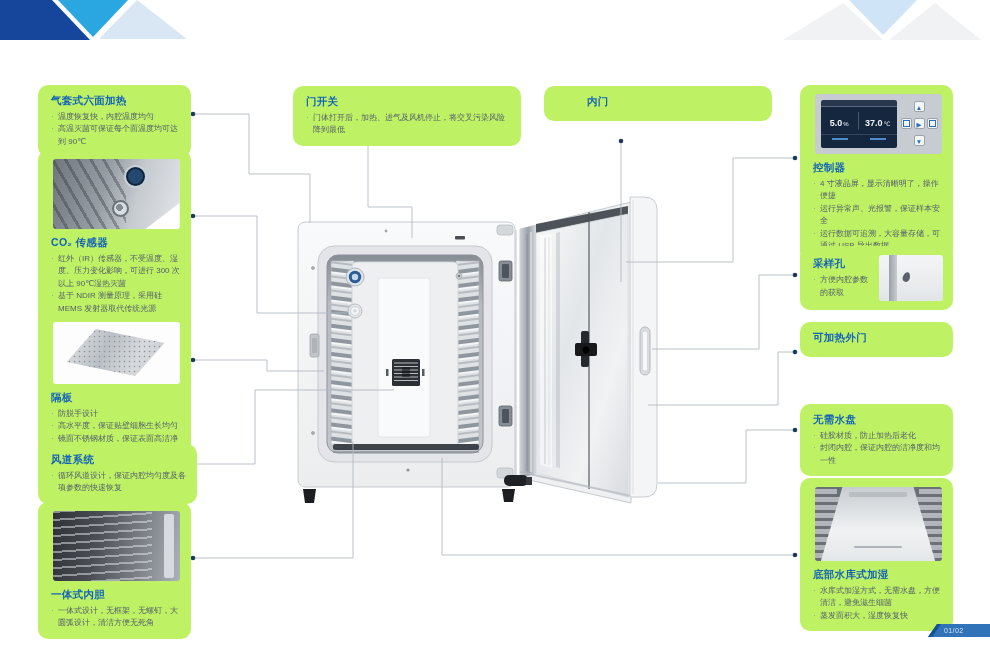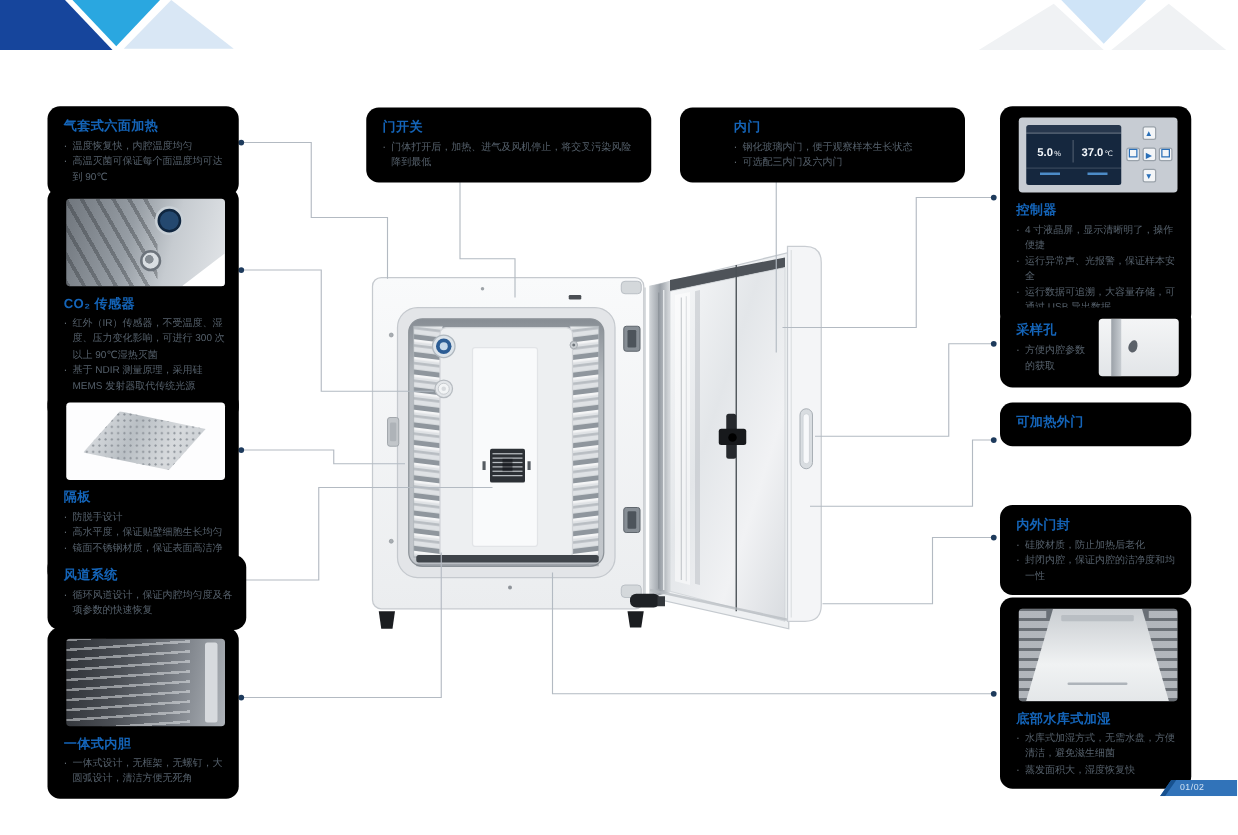--- a/index.html
+++ b/index.html
@@ -4,21 +4,21 @@
 <style>
   html,body{margin:0;padding:0;}
   body{
     width:990px;height:668px;position:relative;background:#ffffff;overflow:hidden;
     font-family:"Liberation Sans","DejaVu Sans",sans-serif;
   }
   #scene-svg{position:absolute;left:0;top:0;z-index:0;}
 
   
   .card{
-    position:absolute;background:#000000;border-radius:10px;
+    position:absolute;background:#bef264;border-radius:10px;
     padding:9px 10px 9px 13px;box-sizing:border-box;z-index:2;
   }
   .card h3{margin:0 0 3px;font-size:10.5px;font-weight:bold;color:#1464b8;letter-spacing:.3px;}
   .card ul{margin:0;padding:0;list-style:none;}
   .card li{
     position:relative;font-size:8px;line-height:1.55;color:#55606b;
     padding-left:7px;margin:0;
   }
   .card li::before{content:"·";position:absolute;left:0;top:0;color:#8a95a0;}
 
@@ -315,24 +315,20 @@
 
 <div class="card" style="left:293px;top:86px;width:228px;">
   <h3>门开关</h3>
   <ul>
     <li>门体打开后，加热、进气及风机停止，将交叉污染风险降到最低</li>
   </ul>
 </div>
 
 <div class="card" style="left:544px;top:86px;width:228px;padding-left:43px;">
   <h3>内门</h3>
-  <ul>
-    <li>钢化玻璃内门，便于观察样本生长状态</li>
-    <li>可选配三内门及六内门</li>
-  </ul>
 </div>
 
 <div class="card" style="left:800px;top:85px;width:153px;">
   <div class="thumb th-cp">
     <div class="cp-lcd">
       <div class="cp-lcd-top"></div>
       <div class="cp-vals">
         <span class="cp-val"><b>5.0</b><i>%</i></span>
         <span class="cp-val"><b>37.0</b><i>℃</i></span>
       </div>
@@ -365,21 +361,21 @@
     </div>
     <div class="thumb th-port"></div>
   </div>
 </div>
 
 <div class="card" style="left:800px;top:322px;width:153px;">
   <h3>可加热外门</h3>
 </div>
 
 <div class="card" style="left:800px;top:404px;width:153px;">
-  <h3>内外门封</h3>
+  <h3>无需水盘</h3>
   <ul>
     <li>硅胶材质，防止加热后老化</li>
     <li>封闭内腔，保证内腔的洁净度和均一性</li>
   </ul>
 </div>
 
 <div class="card" style="left:800px;top:478px;width:153px;">
   <div class="thumb th-humid">
     <span class="ceiling"></span>
     <span class="tray"></span>

